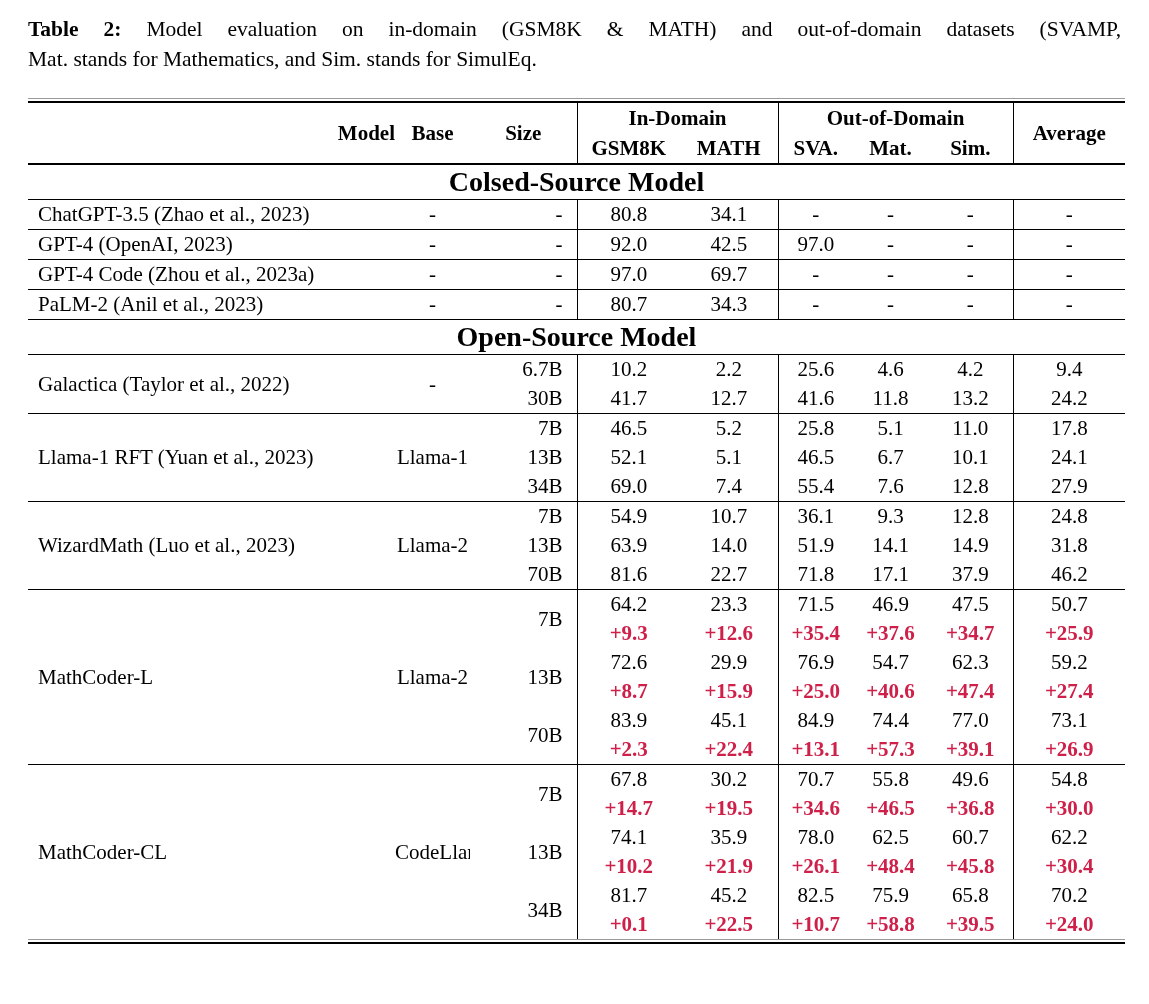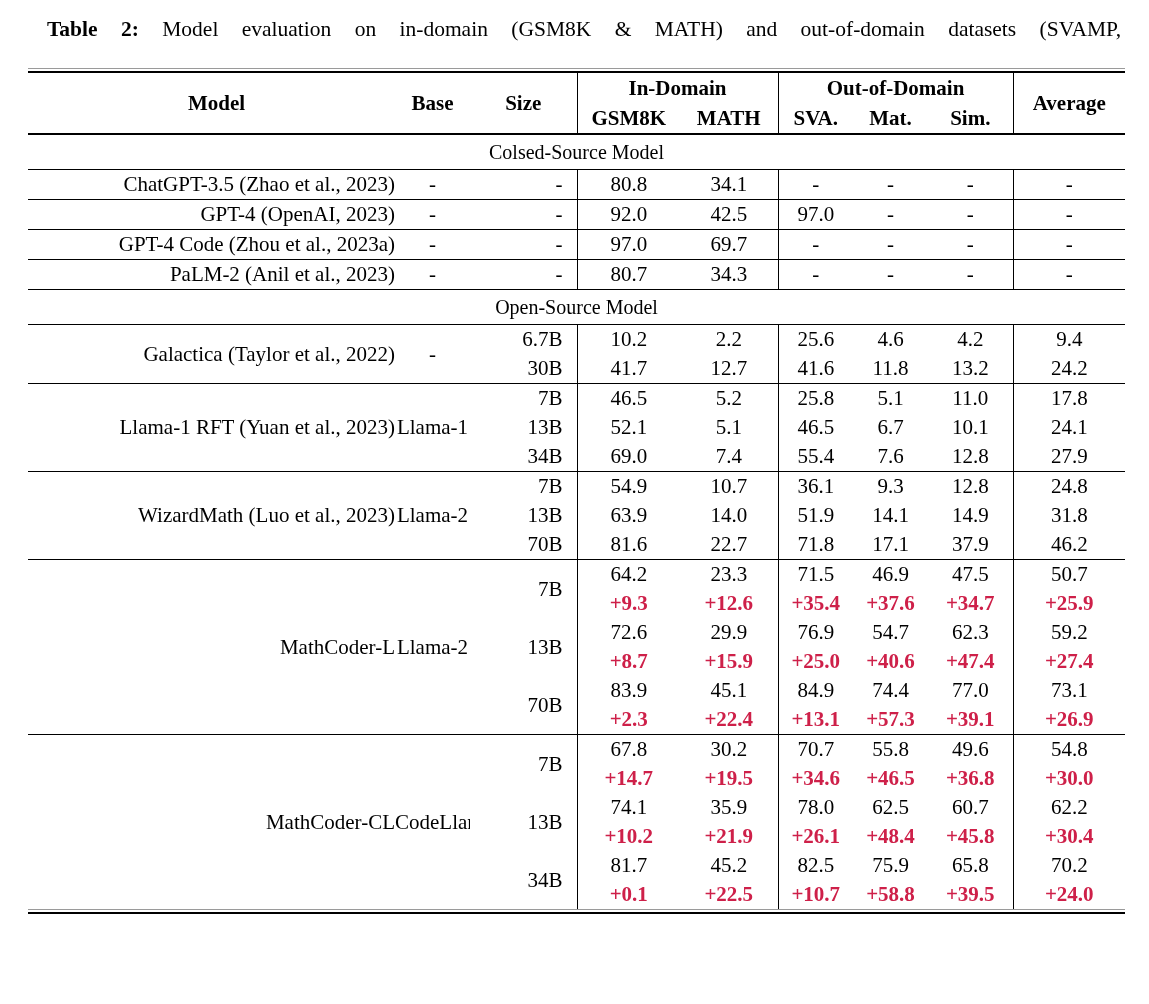--- a/index.html
+++ b/index.html
@@ -9,21 +9,21 @@
   }
   html,body{margin:0;padding:0;}
   body{
     width:1149px;height:1004px;background:#ffffff;color:#000;
     font-family:"Liberation Serif", serif;
     -webkit-font-smoothing:antialiased;
     overflow:hidden;
   }
   
   .caption{margin:14px 28px 0 28px;width:1093px;font-size:21.5px;line-height:30px;}
-  .cap-line{white-space:normal;margin-left:19px;}
+  .cap-line{white-space:normal;}
   .just{text-align:justify;text-align-last:justify;}
   .lbl{font-weight:bold;}
   .plus{color:var(--plus-red);}
   
   .hrule{
     margin-left:28px;width:1097px;height:2px;
     border-top:1px solid #9a9a9a;border-bottom:2.5px solid #000;
   }
   .toprule{margin-top:24px;}
   .botrule{margin-top:0px;}
@@ -33,41 +33,44 @@
     width:1097px;margin-left:28px;
   }
   th,td{
     padding:0;font-weight:normal;font-size:21px;
     text-align:center;vertical-align:middle;
     white-space:nowrap;overflow:hidden;
   }
   thead th{line-height:30px;height:30px;font-weight:bold;}
   thead{border-bottom:2.2px solid #000;}
   th.b{font-weight:bold;}
-  th.model-h{text-align:center;padding-left:10px;}
+  th.model-h{text-align:right;padding-left:10px;}
   .vl{border-left:1.5px solid #000;}
   tbody.block{border-bottom:1.7px solid #000;}
   tbody.block:last-of-type{border-bottom:none;}
   tbody.section{border-bottom:1.5px solid #000;}
-  td.section-title{font-weight:normal;font-size:20px;height:34px;line-height:34px;}
+  td.section-title{font-weight:bold;font-size:28px;height:34px;line-height:34px;}
   td{height:29px;line-height:29px;}
-  td.model{text-align:right;padding-left:10px;}
+  td.model{text-align:left;padding-left:10px;}
   td.base{text-align:center;}
   td.size{text-align:right;padding-right:14px;}
   td.delta{color:var(--delta-red);font-weight:bold;}
 </style>
 </head>
 <body>
 
 <div>
 
   <div class="caption">
     <div class="cap-line just">
       <span class="lbl">Table 2:</span>
       <span>Model evaluation on in-domain (GSM8K &amp; MATH) and out-of-domain datasets (SVAMP,</span>
+    </div>
+    <div class="cap-line">
+      <span>Mat. stands for Mathematics, and Sim. stands for SimulEq.</span>
     </div>
   </div>
 
   <div class="hrule toprule"></div>
 
   <table id="results-table">
     <colgroup>
       <col style="width:367px">
         <col style="width:75px">
         <col style="width:107px">

